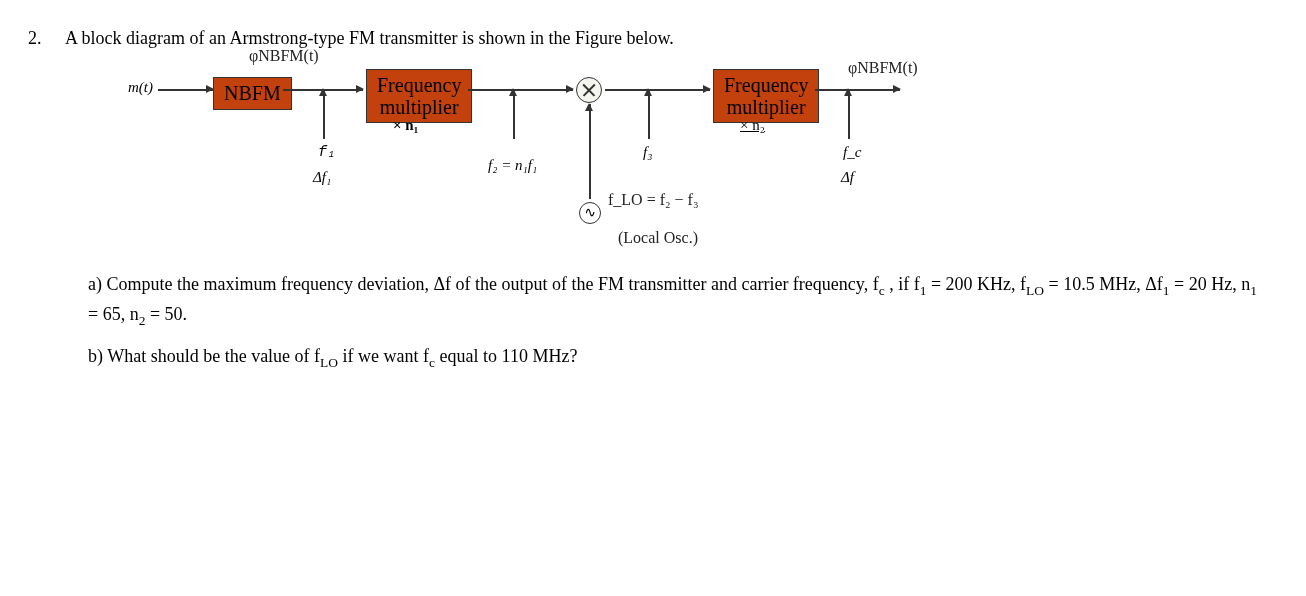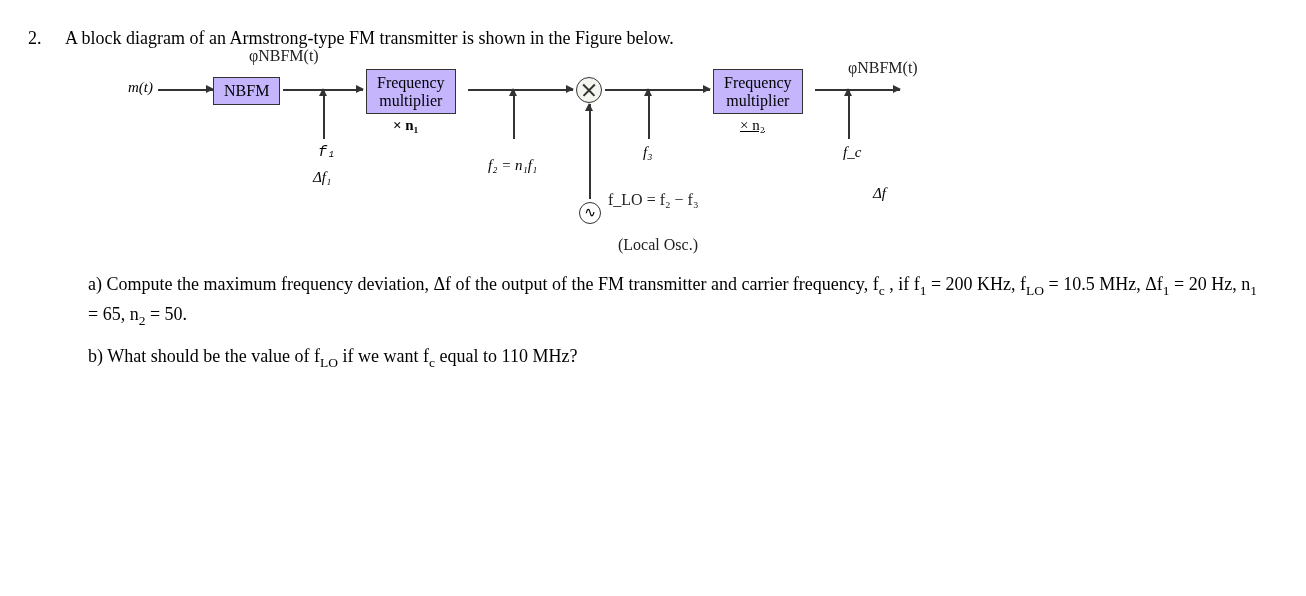--- a/index.html
+++ b/index.html
@@ -21,22 +21,22 @@
     .diagram {
       position: relative;
       margin: 10px 60px 10px 100px;
       height: 200px;
     }
     .block {
       position: absolute;
       border: 1.5px solid #333;
       padding: 4px 10px;
       text-align: center;
-      background: #c4b5fd;
-      font-size: 16px;
+      background: #c2410c;
+      font-size: 20px;
     }
     .label {
       position: absolute;
       font-size: 15px;
       font-style: italic;
     }
     .arrow {
       position: absolute;
       height: 1.5px;
       background: #333;
@@ -149,26 +149,26 @@
     <span>Frequency</span><br>
     <span>multiplier</span>
   </div>
   <div class="label" style="left:612px; top:58px; font-style:normal;text-decoration:underline;">× n₂</div>
 
   <div class="arrow" style="left:687px; top:30px; width:85px;"></div>
   <div class="hand" style="left:720px; top:0px;">φNBFM(t)</div>
 
   <div class="varrow" style="left:720px; top:30px; height:50px;"></div>
   <div class="label" style="left:715px; top:85px;">f_c</div>
-  <div class="label" style="left:713px; top:126px;margin-left:32px;">Δf</div>
+  <div class="label" style="left:713px; top:110px;">Δf</div>
 
   <div class="osc" style="left:451px; top:143px;">∿</div>
   <div class="varrow" style="left:461px; top:45px; height:95px;"></div>
   <div class="hand" style="left:480px; top:132px;">f_LO = f₂ − f₃</div>
-  <div class="hand" style="left:490px; top:177px;">(Local Osc.)</div>
+  <div class="hand" style="left:490px; top:170px;">(Local Osc.)</div>
 </div>
 
 <div class="question-part">
   <span>a) Compute the maximum frequency deviation, Δf of the output of the FM transmitter and carrier frequency, f</span><sub>c</sub><span> , if f</span><sub>1</sub><span> = 200 KHz, f</span><sub>LO</sub><span> = 10.5 MHz, Δf</span><sub>1</sub><span> = 20 Hz, n</span><sub>1</sub><span> = 65, n</span><sub>2</sub><span> = 50.</span>
 </div>
 
 <div class="question-part">
   <span>b) What should be the value of f</span><sub>LO</sub><span> if we want f</span><sub>c</sub><span> equal to 110 MHz?</span>
 </div>
 

